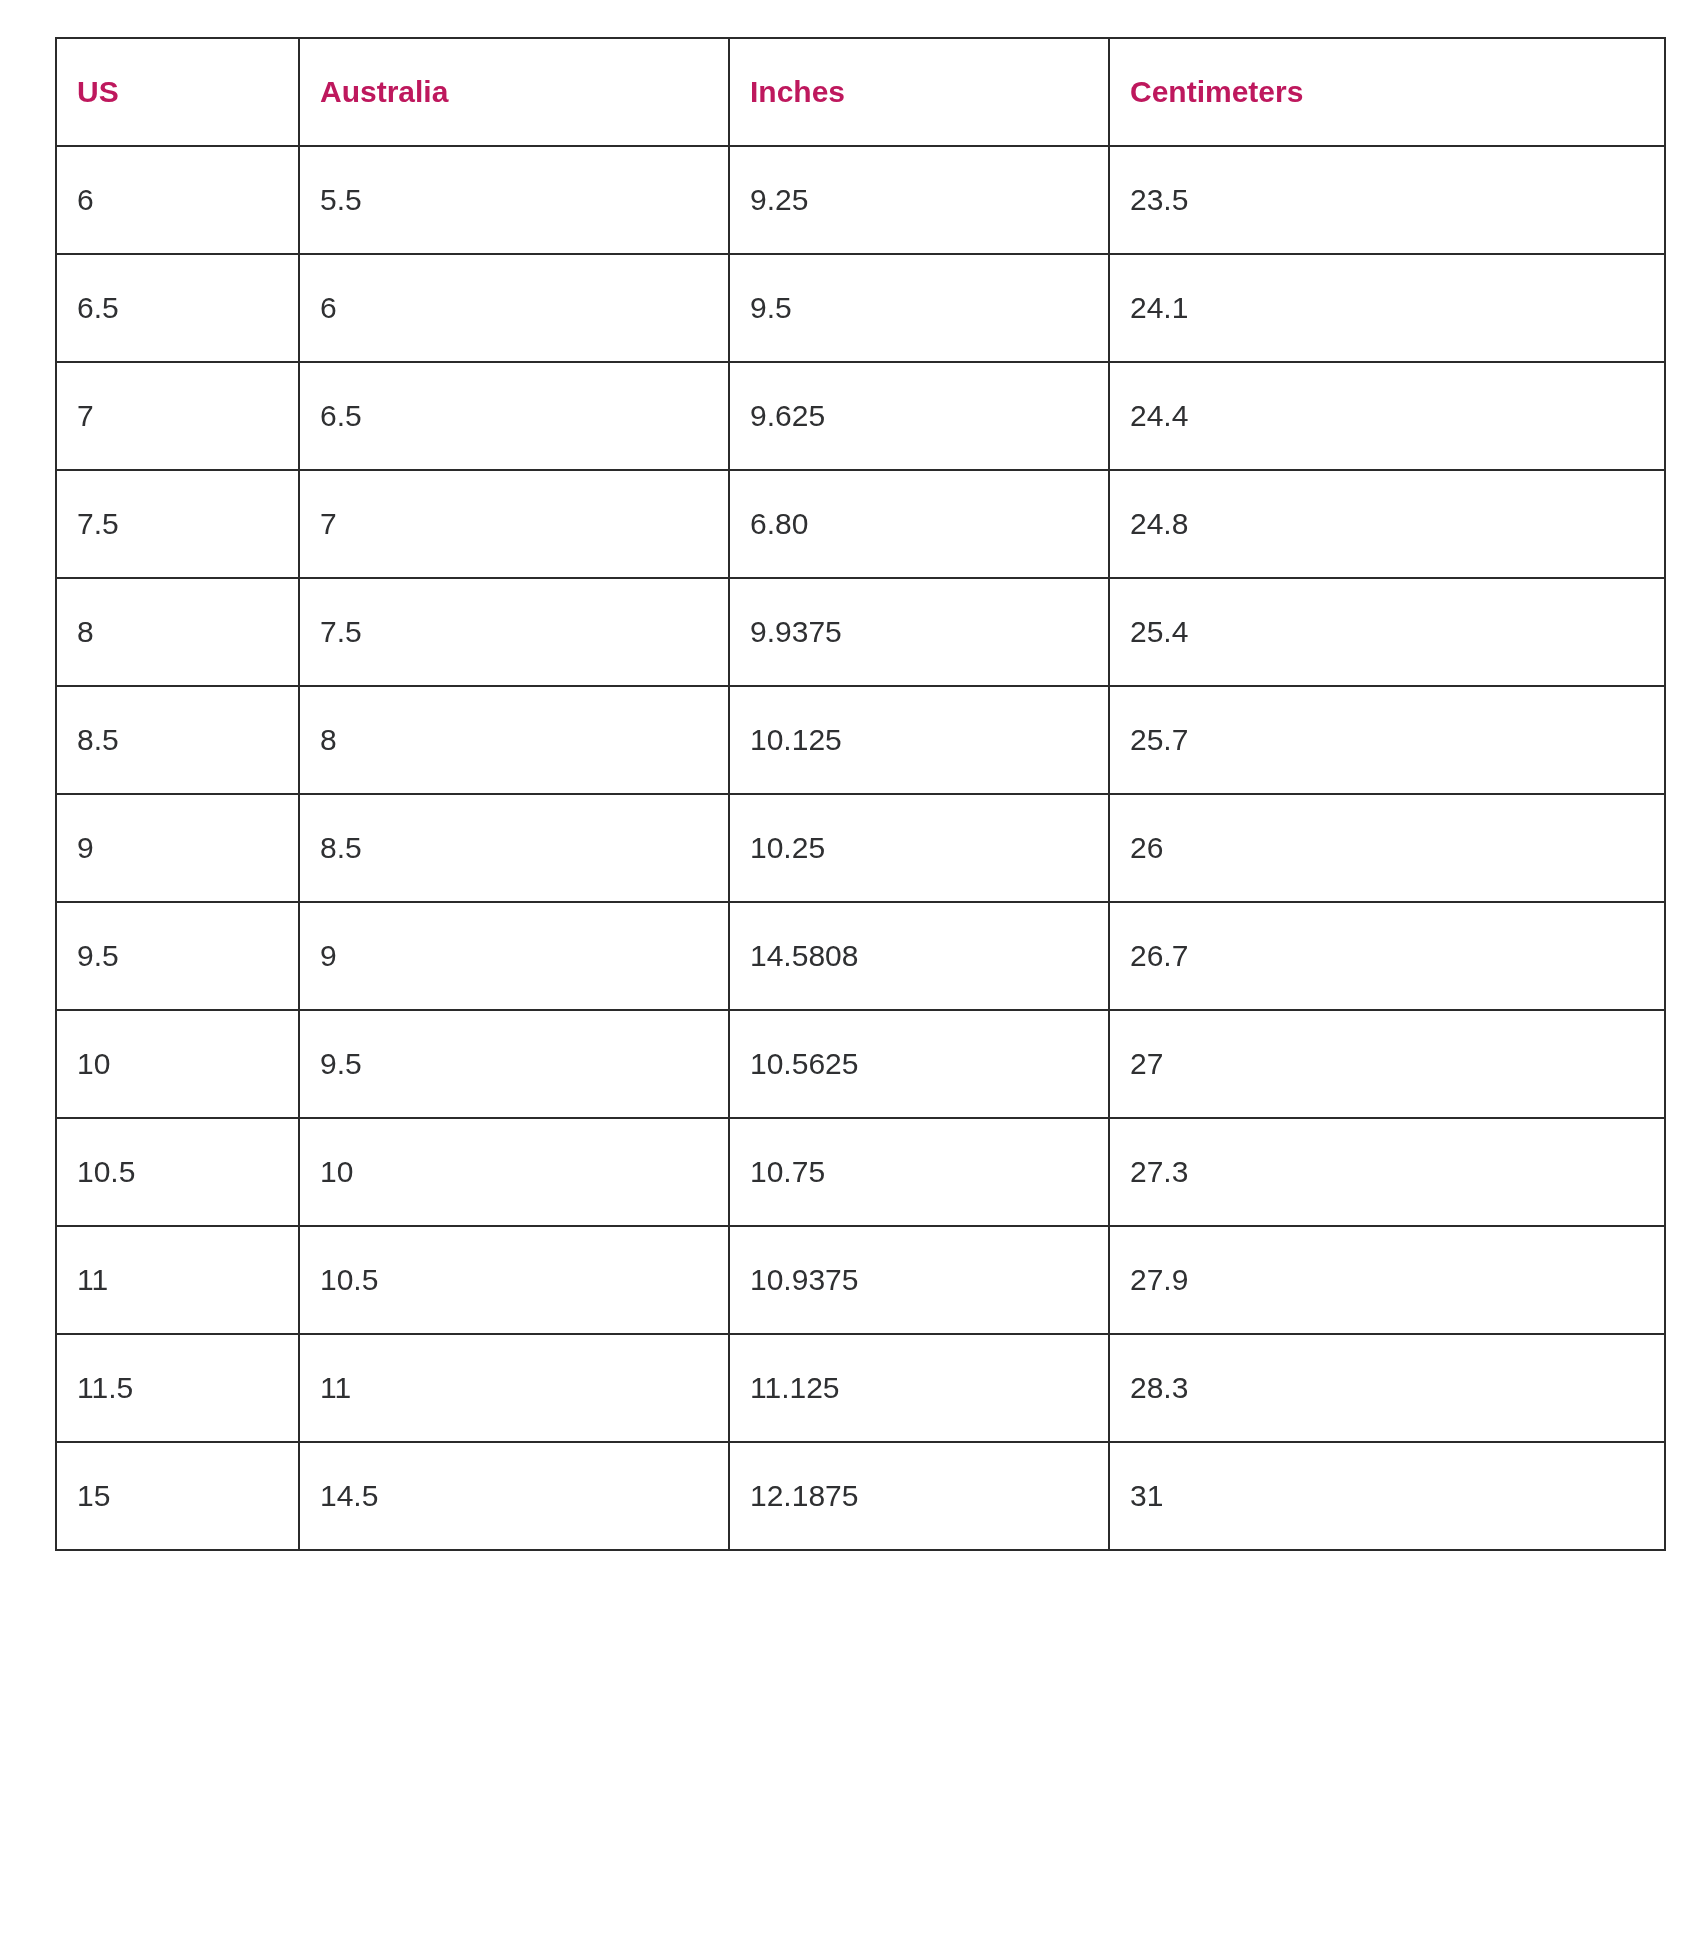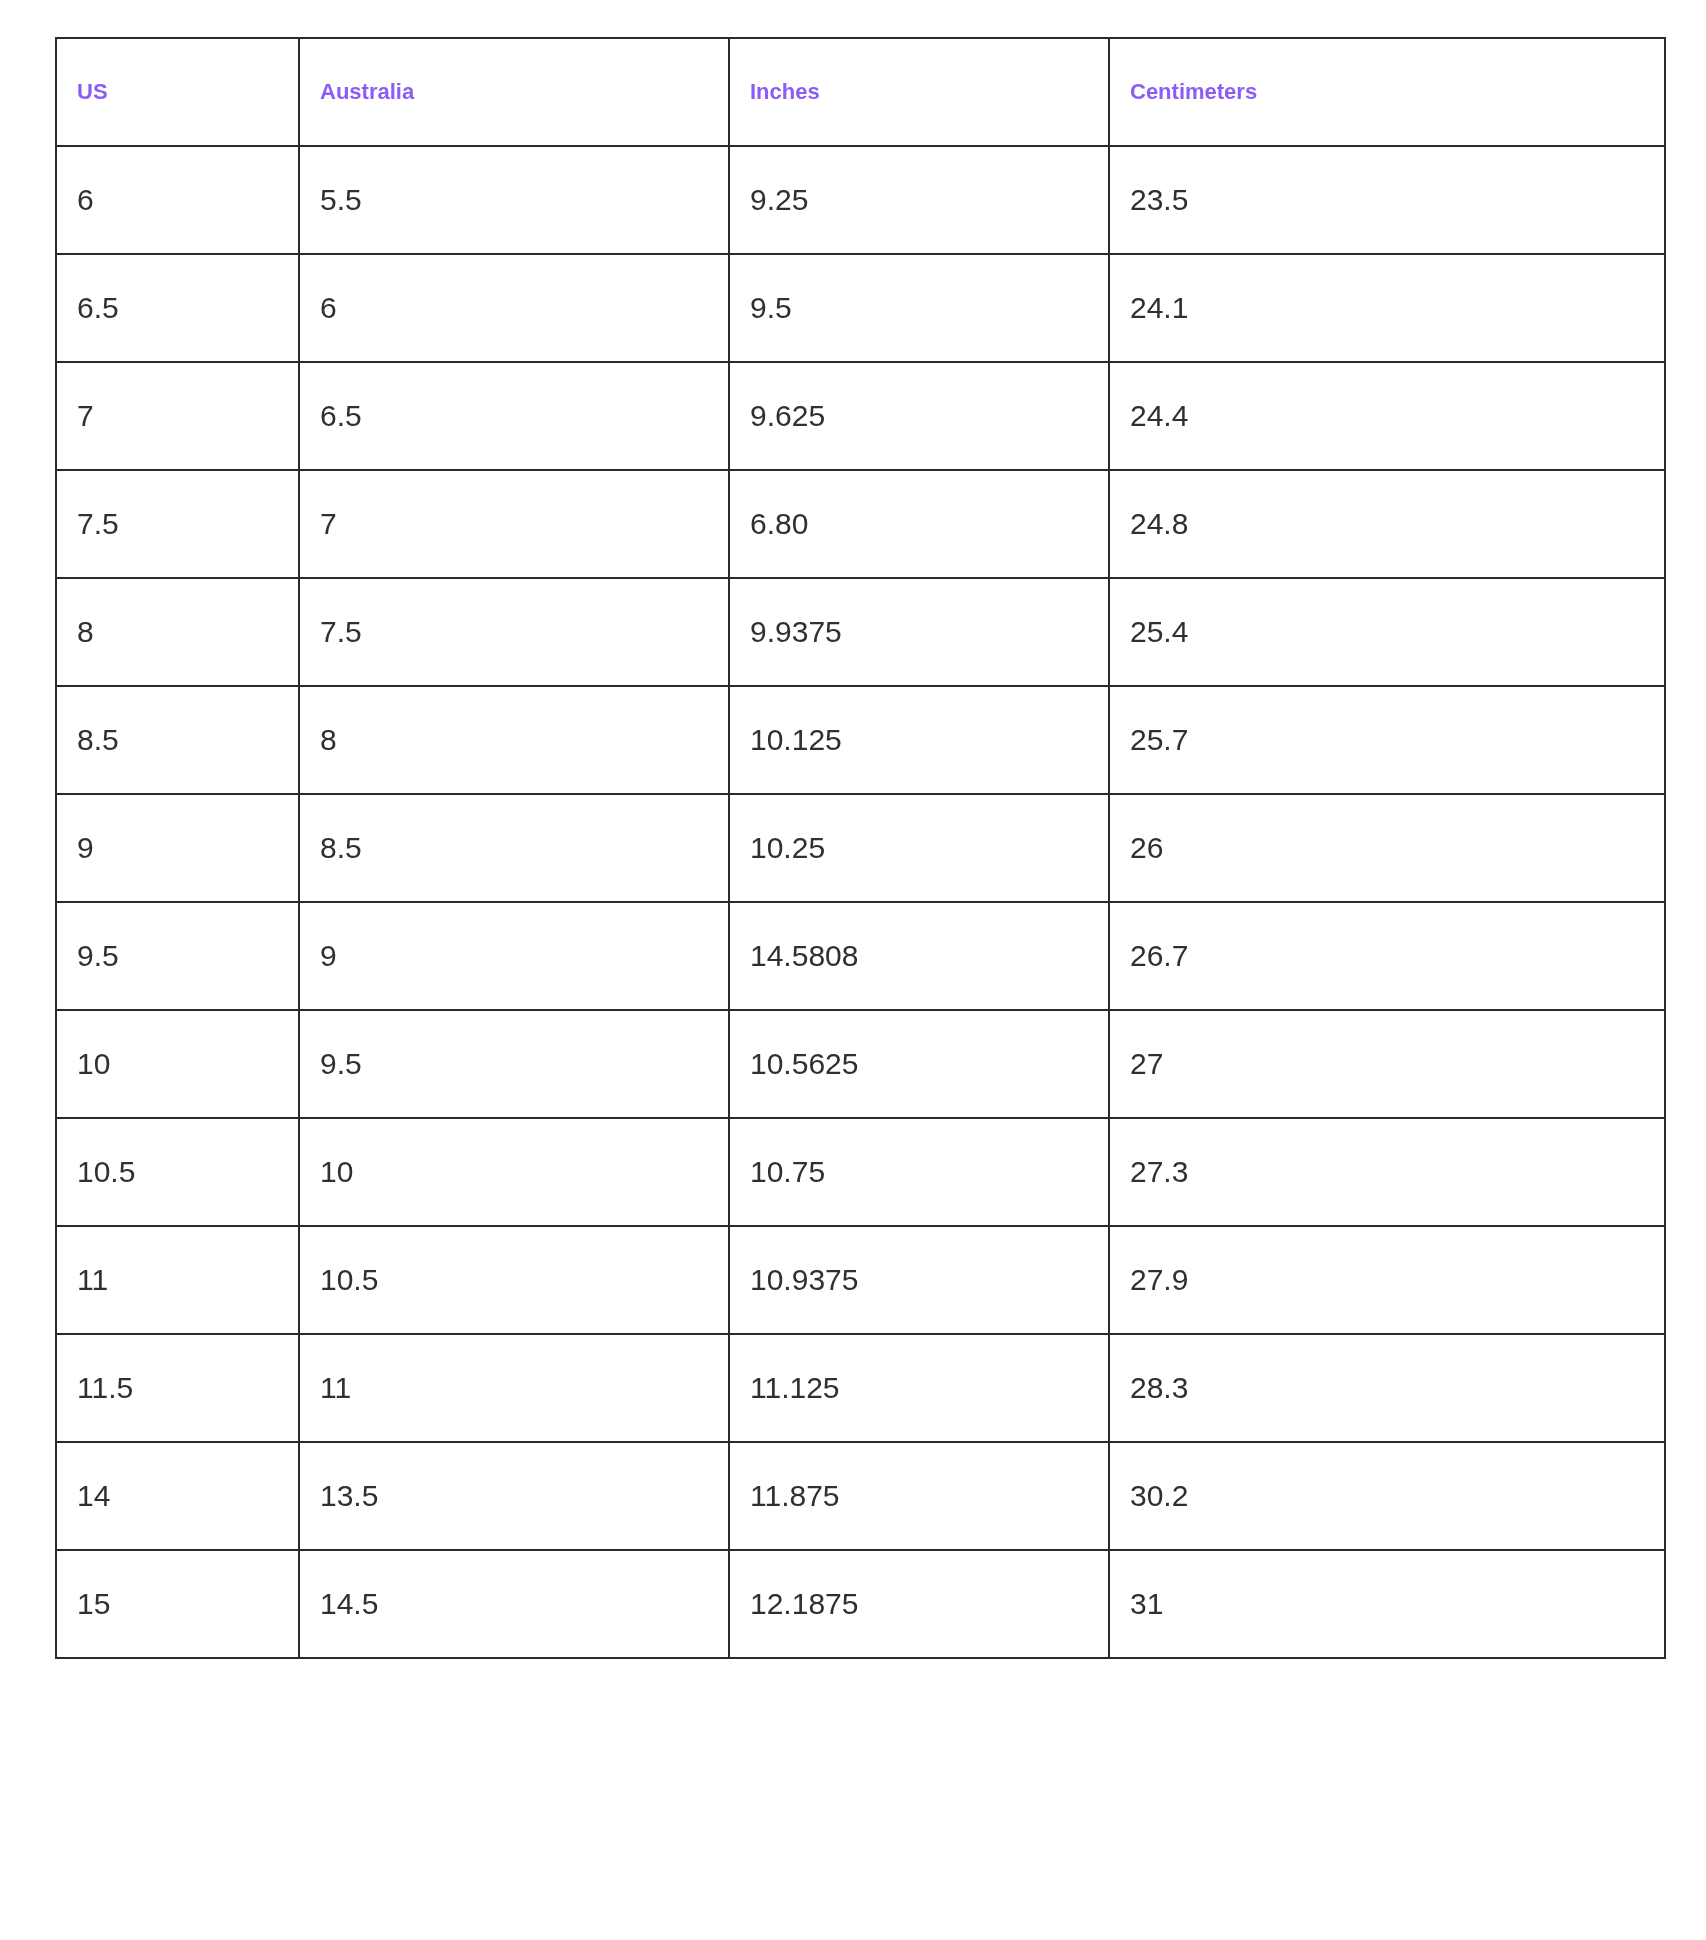--- a/index.html
+++ b/index.html
@@ -51,22 +51,22 @@
   table.size-chart td:last-child {
     border-right: none;
   }
 
   table.size-chart tbody tr:last-child td {
     border-bottom: none;
   }
 
   table.size-chart thead th {
     font-weight: bold;
-    font-size: 22px;
-    color: #8b5cf6;
+    font-size: 30px;
+    color: #be185d;
   }
 
   table.size-chart tbody td {
     font-weight: normal;
   }
 </style>
 </head>
 <body>
 
 <div id="size-chart-wrap">
@@ -152,26 +152,20 @@
         <td>10.9375</td>
         <td>27.9</td>
       </tr>
       <tr>
         <td>11.5</td>
         <td>11</td>
         <td>11.125</td>
         <td>28.3</td>
       </tr>
       <tr>
-        <td>14</td>
-        <td>13.5</td>
-        <td>11.875</td>
-        <td>30.2</td>
-      </tr>
-      <tr>
         <td>15</td>
         <td>14.5</td>
         <td>12.1875</td>
         <td>31</td>
       </tr>
     </tbody>
   </table>
 </div>
 
 </body></html>

